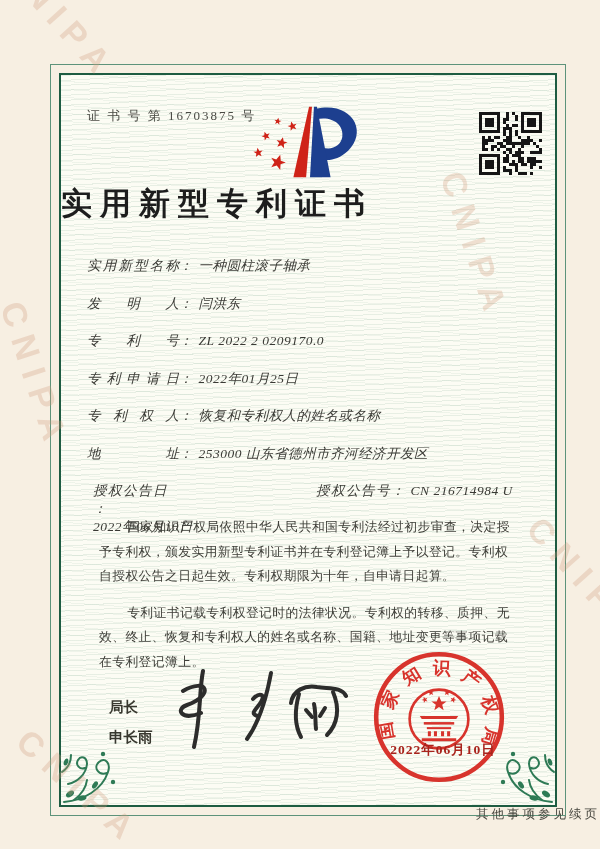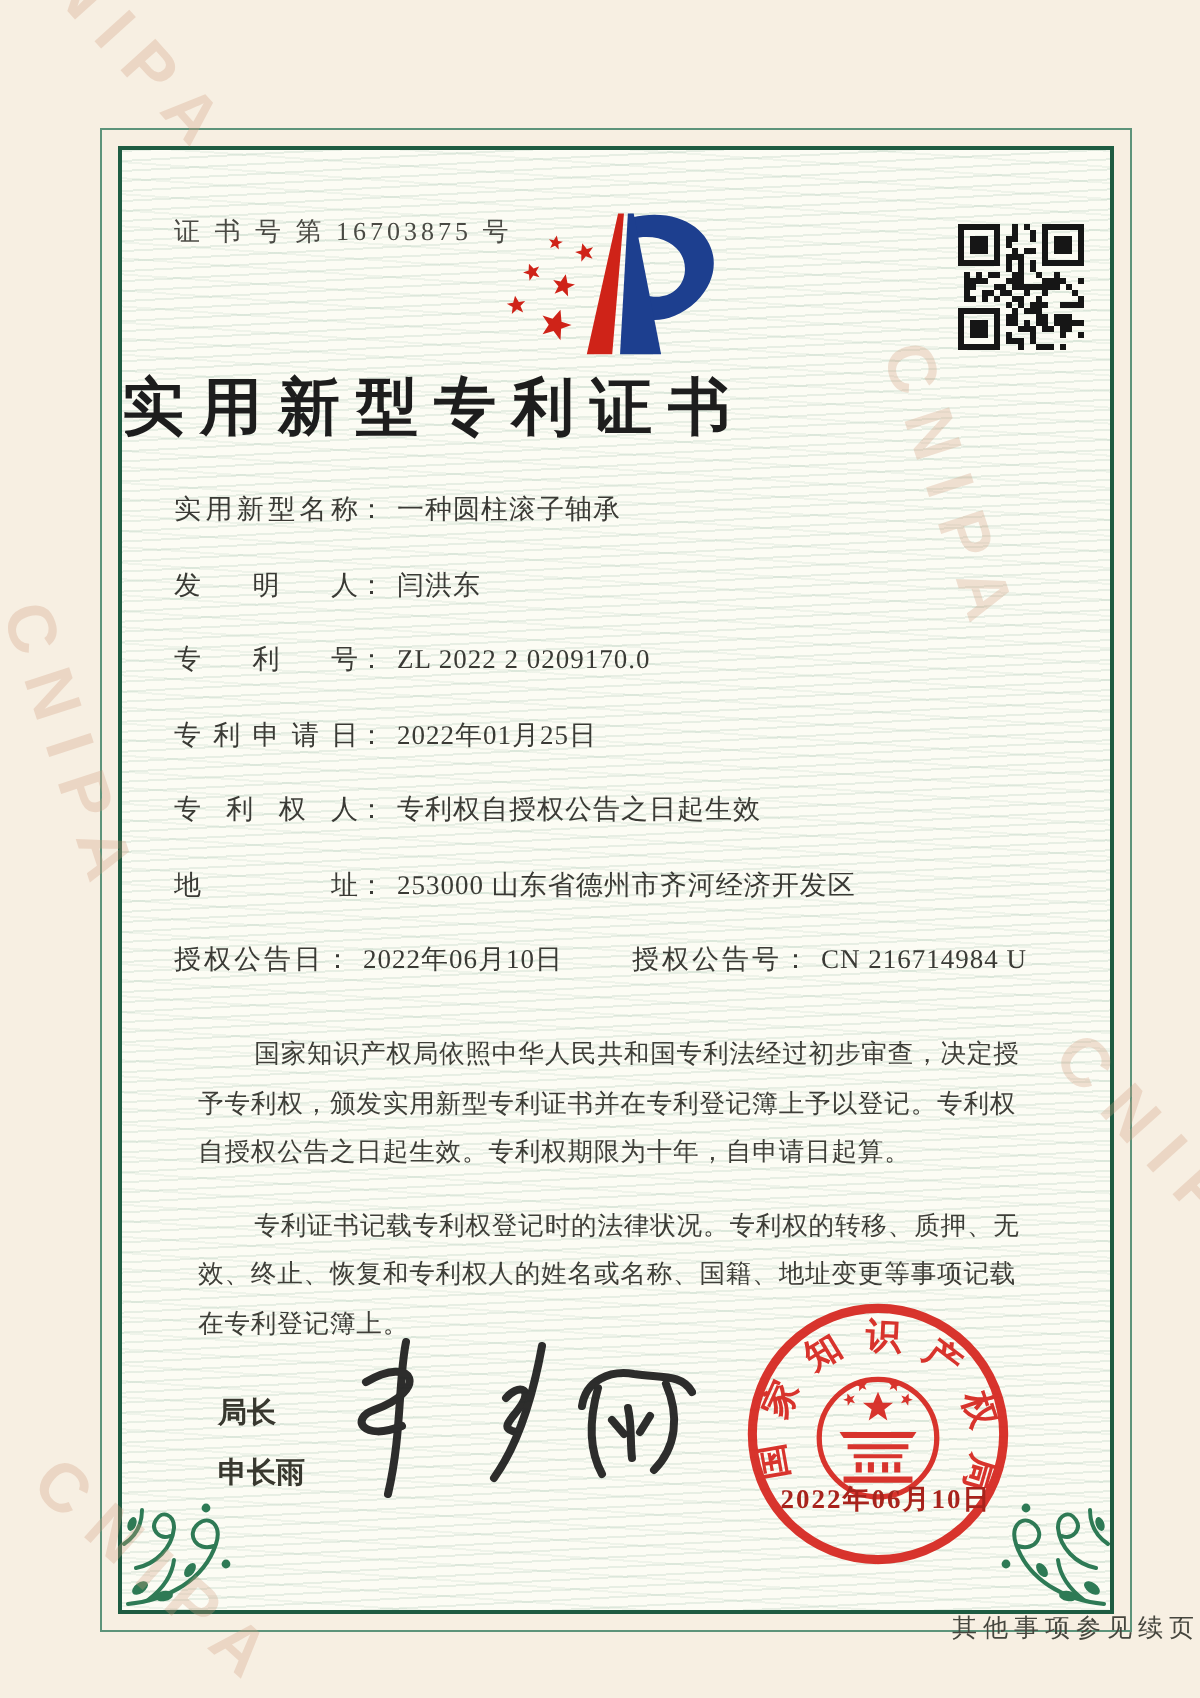--- a/index.html
+++ b/index.html
@@ -37,30 +37,30 @@
   .cert-no{
     position:absolute;left:26px;top:32px;font-size:13px;color:#4a4a44;
     letter-spacing:2px;
   }
   .logo{position:absolute;left:172px;top:20px;width:156px;height:88px;}
   .qr{position:absolute;left:418px;top:37px;width:63px;height:63px;}
   .title{
     position:absolute;left:0;top:108px;width:100%;text-align:left;
     font-size:31px;font-weight:700;color:#1d1d1d;letter-spacing:8px;
   }
-  .fields{position:absolute;left:26px;right:24px;top:171px;}
+  .fields{position:absolute;left:26px;right:24px;top:182px;font-style:italic;}
   .frow{display:flex;align-items:baseline;height:37.5px;font-size:13.5px;color:#3a3a35;}
   .flabel{
     width:92px;flex:0 0 92px;text-align:justify;text-align-last:justify;
     -moz-text-align-last:justify;
   }
   .fcolon{flex:0 0 auto;}
   .fvalue{margin-left:6px;letter-spacing:0.5px;white-space:nowrap;}
   .grant-pair2{position:absolute;left:229px;top:0;display:flex;align-items:center;}
-  .grow{position:relative;}
+  .grow{position:relative;flex-direction:column;}
   .glabel{letter-spacing:1.5px;}
   .paras{
     position:absolute;left:26px;right:26px;top:428px;
     font-size:12.8px;line-height:1.92;color:#3e3e38;letter-spacing:0.4px;
   }
   .paras p{margin:12px;text-indent:2.2em;}
   .signoff{
     position:absolute;left:32px;top:618px;
     font-family:"Liberation Sans","DejaVu Sans",sans-serif;
     font-weight:700;font-size:14.5px;color:#38382f;line-height:2.05;margin-left:16px;
@@ -356,21 +356,21 @@
         <span class="fvalue">ZL 2022 2 0209170.0</span>
       </div>
       <div class="frow">
         <span class="flabel">专利申请日</span>
           <span class="fcolon">：</span>
         <span class="fvalue">2022年01月25日</span>
       </div>
       <div class="frow">
         <span class="flabel">专利权人</span>
           <span class="fcolon">：</span>
-        <span class="fvalue">专利权自授权公告之日起生效</span>
+        <span class="fvalue">恢复和专利权人的姓名或名称</span>
       </div>
       <div class="frow">
         <span class="flabel">地址</span>
           <span class="fcolon">：</span>
         <span class="fvalue">253000 山东省德州市齐河经济开发区</span>
       </div>
       <div class="frow grow">
         <span class="glabel">授权公告日</span>
           <span class="fcolon">：</span>
         <span class="fvalue">2022年06月10日</span>

